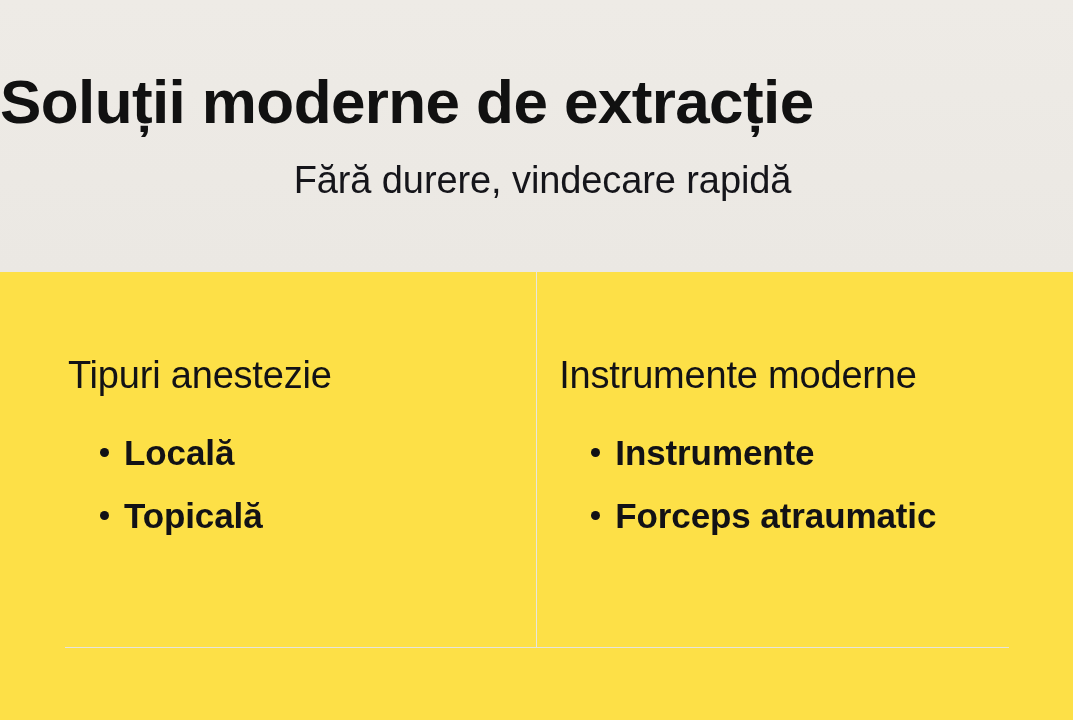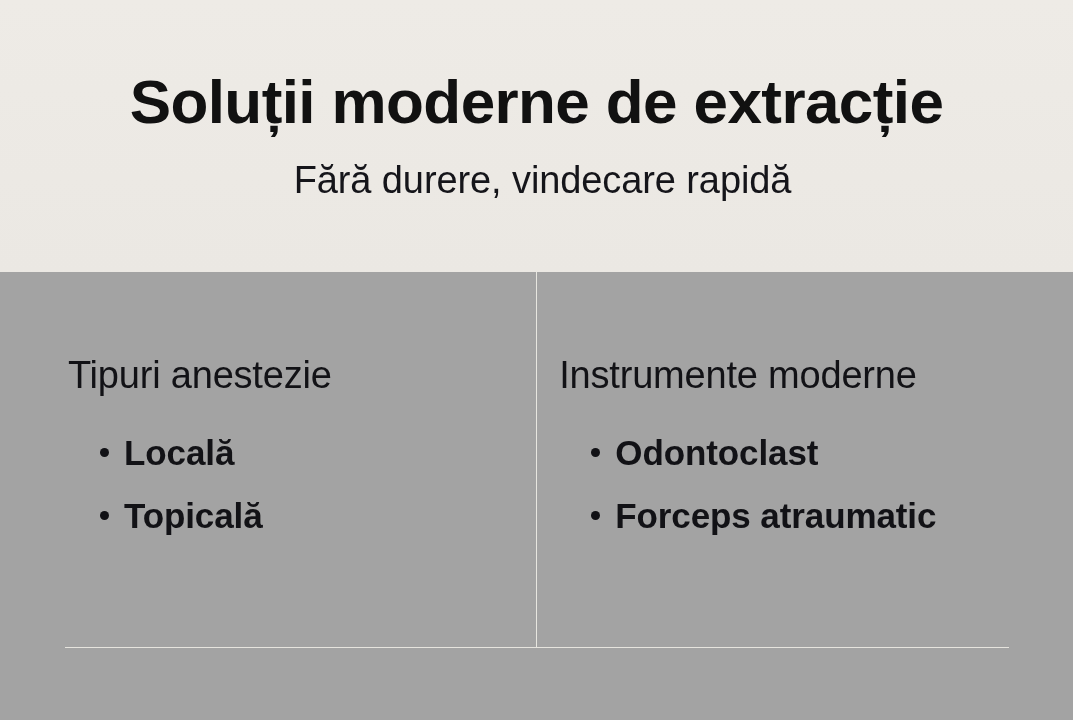--- a/index.html
+++ b/index.html
@@ -39,21 +39,21 @@
     justify-content: flex-start;
   }
 
   .slide-title {
     margin: 0;
     padding: 0;
     position: absolute;
     left: 0;
     right: 0;
     top: 66px;
-    text-align: center;
+    text-align: left;
     font-family: "Liberation Sans", sans-serif;
     font-size: 62px;
     font-weight: 700;
     letter-spacing: -0.6px;
     line-height: 1.16;
     color: #111111;
     white-space: nowrap;
   }
 
   .slide-subtitle {
@@ -73,21 +73,21 @@
     white-space: nowrap;
   }
 
   
   .body-area {
     position: absolute;
     left: 0;
     top: 272px;
     width: 1073px;
     height: 448px;
-    background: #a3a3a3;
+    background: #fde047;
   }
 
   .column-divider {
     position: absolute;
     left: 536px;
     top: 0px;
     width: 1px;
     height: 375px;
     background: #e7e6e0;
   }
@@ -195,21 +195,21 @@
             <span class="bullet-text">Topicală</span>
           </li>
         </ul>
       </div>
 
       <div class="column column-right">
         <h2 class="column-heading">Instrumente moderne</h2>
         <ul class="bullet-list">
           <li class="bullet-item">
             <span class="bullet-dot"></span>
-            <span class="bullet-text">Odontoclast</span>
+            <span class="bullet-text">Instrumente</span>
           </li>
           <li class="bullet-item">
             <span class="bullet-dot"></span>
             <span class="bullet-text">Forceps atraumatic</span>
           </li>
         </ul>
       </div>
 
     </div>
   </div>

